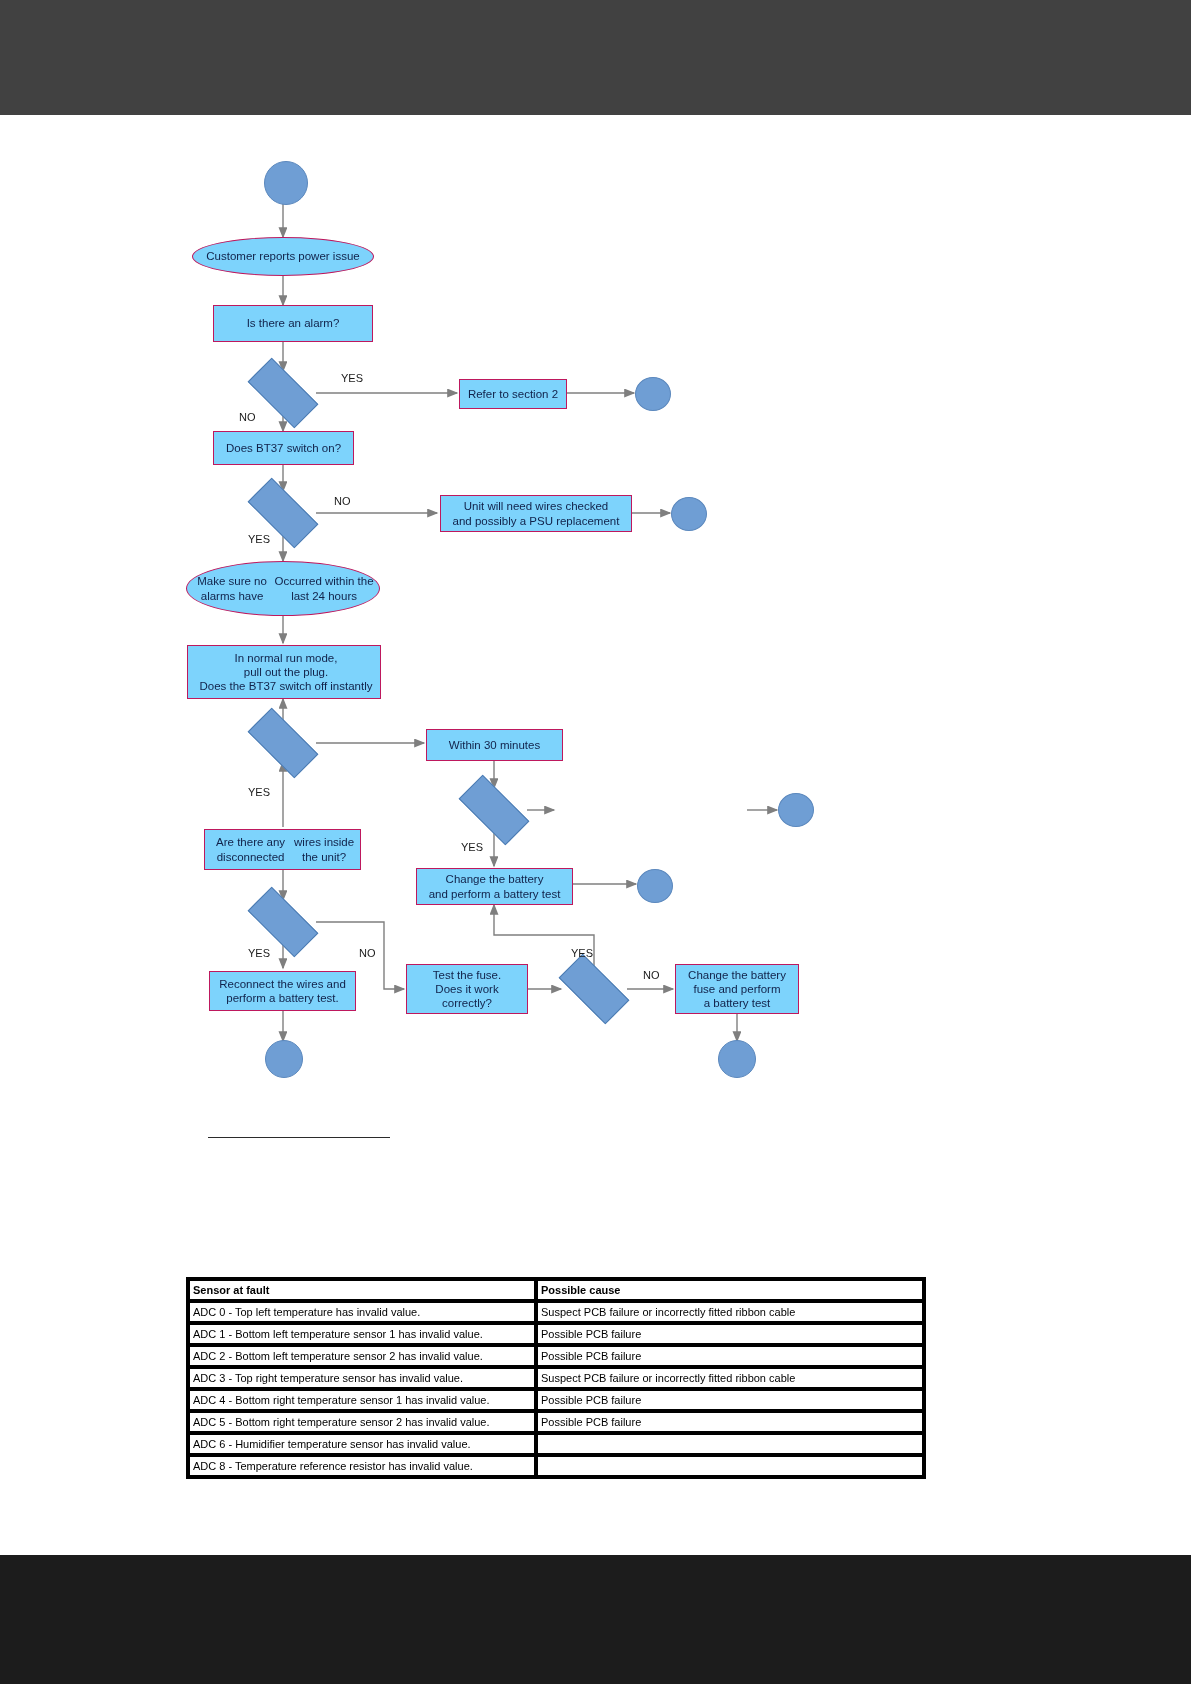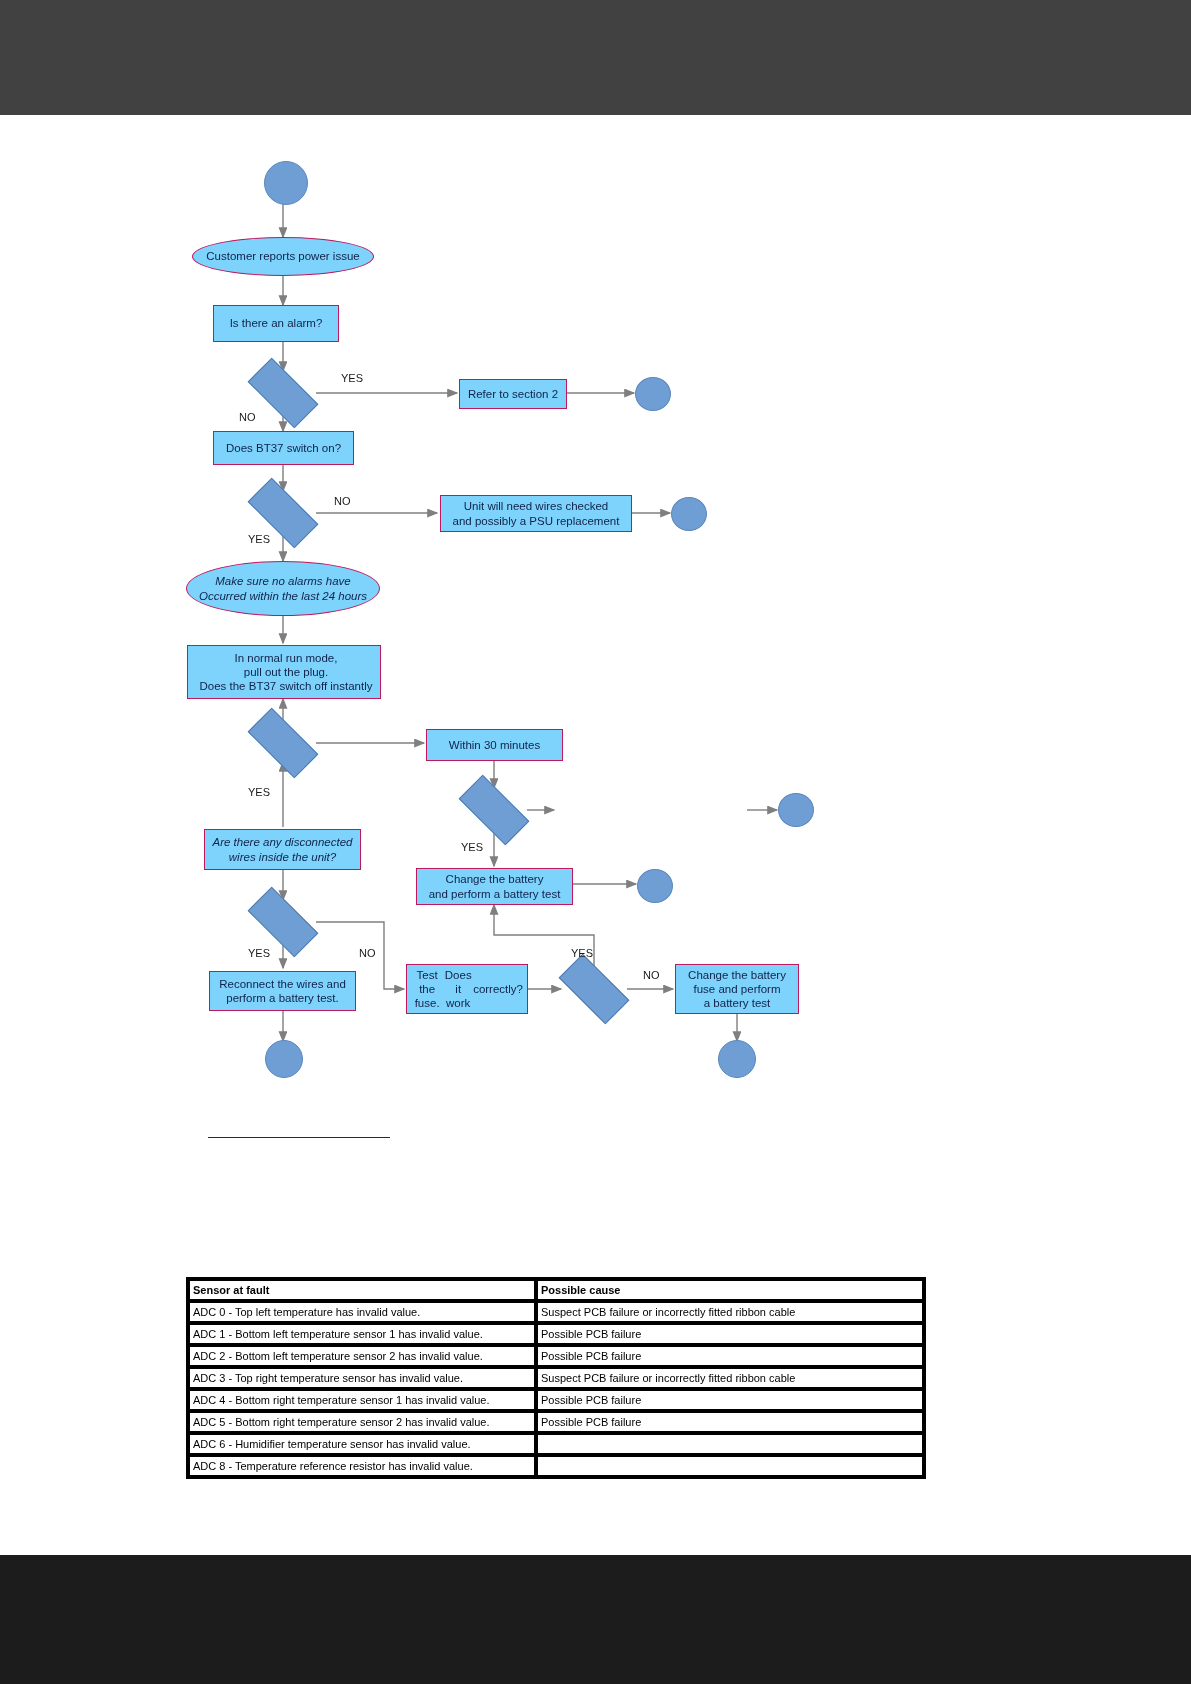--- a/index.html
+++ b/index.html
@@ -149,21 +149,21 @@
       <path d="M594,967 L594,935 L494,935 L494,905"></path>
     </g>
   </svg>
 
   <div class="node term" style="left:264px;top:161px;width:44px;height:44px;"></div>
 
   <div class="node oval" style="left:192px;top:237px;width:182px;height:39px;">
     <span>Customer reports power issue</span>
   </div>
 
-  <div class="node proc" style="left:213px;top:305px;width:126px;height:37px;">
+  <div class="node proc" style="left:213px;top:305px;width:160px;height:37px;">
     <span>Is there an alarm?</span>
   </div>
 
   <div class="node dec" style="left:250px;top:376px;width:66px;height:34px;">
     <div class="dec-shape"></div>
   </div>
   <div class="edge-label" style="left:341px;top:372px;">YES</div>
   <div class="edge-label" style="left:239px;top:411px;">NO</div>
 
   <div class="node proc" style="left:459px;top:379px;width:108px;height:30px;">
@@ -182,21 +182,21 @@
   <div class="edge-label" style="left:334px;top:495px;">NO</div>
   <div class="edge-label" style="left:248px;top:533px;">YES</div>
 
   <div class="node proc" style="left:440px;top:495px;width:192px;height:37px;flex-direction:column;">
     <span>Unit will need wires checked</span>
     <span>and possibly  a PSU replacement</span>
   </div>
 
   <div class="node term" style="left:671px;top:497px;width:36px;height:34px;"></div>
 
-  <div class="node oval" style="left:186px;top:561px;width:194px;height:55px;flex-direction:column;font-style:italic;">
+  <div class="node oval" style="left:186px;top:561px;width:194px;height:55px;">
     <span>Make sure no alarms have</span>
     <span>Occurred within the last 24 hours</span>
   </div>
 
   <div class="node proc" style="left:187px;top:645px;width:194px;height:54px;flex-direction:column;padding-left:8px;">
     <span>In normal run mode,</span>
     <span>pull out the plug.</span>
     <span>Does the BT37 switch off instantly</span>
   </div>
 
@@ -217,39 +217,39 @@
 
   <div class="node term" style="left:778px;top:793px;width:36px;height:34px;"></div>
 
   <div class="node proc" style="left:416px;top:868px;width:157px;height:37px;flex-direction:column;">
     <span>Change the battery</span>
     <span>and perform a battery test</span>
   </div>
 
   <div class="node term" style="left:637px;top:869px;width:36px;height:34px;"></div>
 
-  <div class="node proc" style="left:204px;top:829px;width:157px;height:41px;flex-direction:column;font-style:italic;">
+  <div class="node proc" style="left:204px;top:829px;width:157px;height:41px;flex-direction:row;">
     <span>Are there any disconnected</span>
     <span>wires inside the unit?</span>
   </div>
 
   <div class="node dec" style="left:250px;top:905px;width:66px;height:34px;">
     <div class="dec-shape"></div>
   </div>
   <div class="edge-label" style="left:248px;top:947px;">YES</div>
   <div class="edge-label" style="left:359px;top:947px;">NO</div>
 
   <div class="node proc" style="left:209px;top:971px;width:147px;height:40px;flex-direction:column;">
     <span>Reconnect the wires and</span>
     <span>perform a battery test.</span>
   </div>
 
   <div class="node term" style="left:265px;top:1040px;width:38px;height:38px;"></div>
 
-  <div class="node proc" style="left:406px;top:964px;width:122px;height:50px;flex-direction:row;">
+  <div class="node proc" style="left:406px;top:964px;width:122px;height:50px;flex-direction:column;">
     <span>Test the fuse.</span>
     <span>Does it work</span>
     <span>correctly?</span>
   </div>
 
   <div class="node dec" style="left:561px;top:972px;width:66px;height:34px;">
     <div class="dec-shape"></div>
   </div>
   <div class="edge-label" style="left:571px;top:947px;">YES</div>
   <div class="edge-label" style="left:643px;top:969px;">NO</div>

